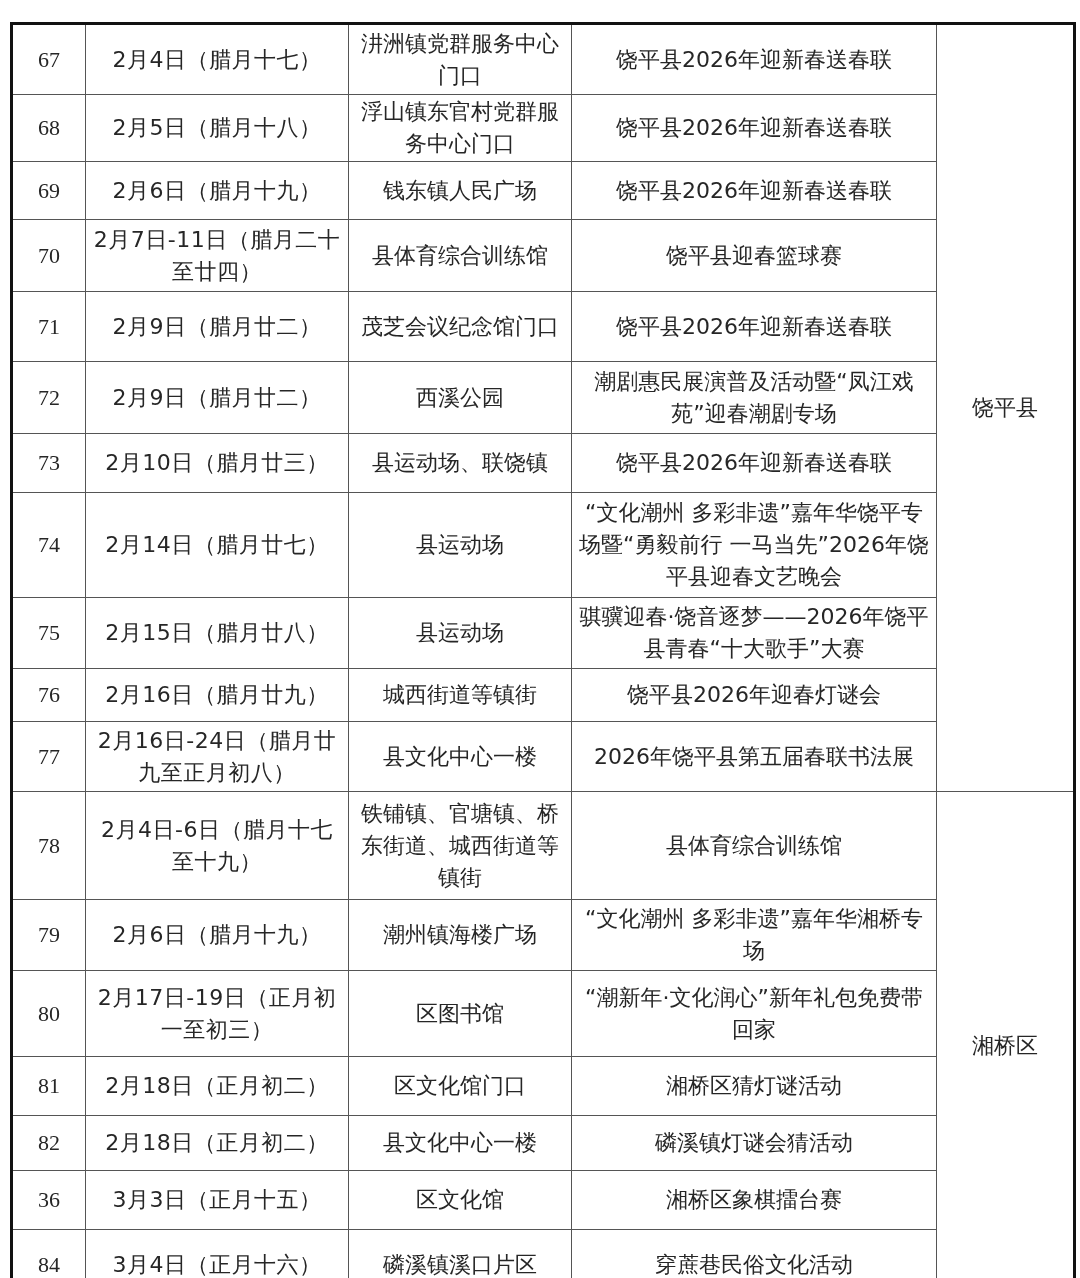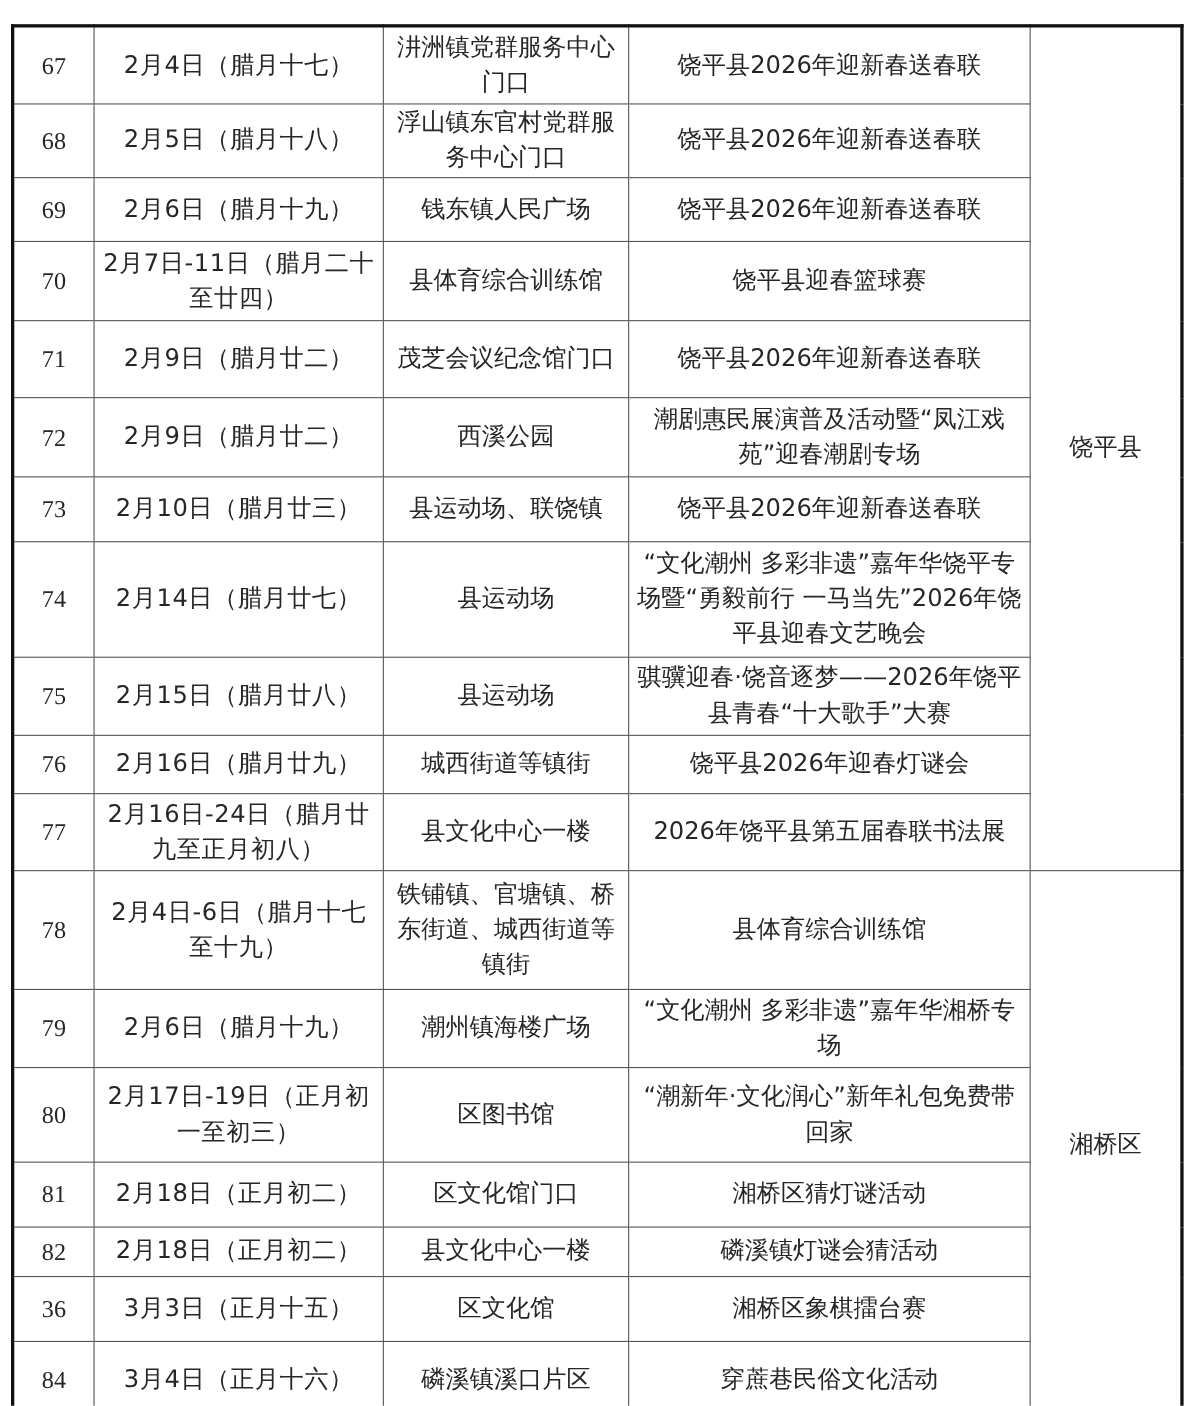--- a/index.html
+++ b/index.html
@@ -127,21 +127,21 @@
       <td class="date">2月17日-19日（正月初一至初三）</td>
       <td>区图书馆</td>
       <td>“潮新年·文化润心”新年礼包免费带回家</td>
     </tr>
     <tr style="height:59px">
       <td class="num">81</td>
       <td class="date">2月18日（正月初二）</td>
       <td>区文化馆门口</td>
       <td>湘桥区猜灯谜活动</td>
     </tr>
-    <tr style="height:45px">
+    <tr style="height:55px">
       <td class="num">82</td>
       <td class="date">2月18日（正月初二）</td>
       <td>县文化中心一楼</td>
       <td>磷溪镇灯谜会猜活动</td>
     </tr>
     <tr style="height:59px">
       <td class="num">36</td>
       <td class="date">3月3日（正月十五）</td>
       <td>区文化馆</td>
       <td>湘桥区象棋擂台赛</td>

